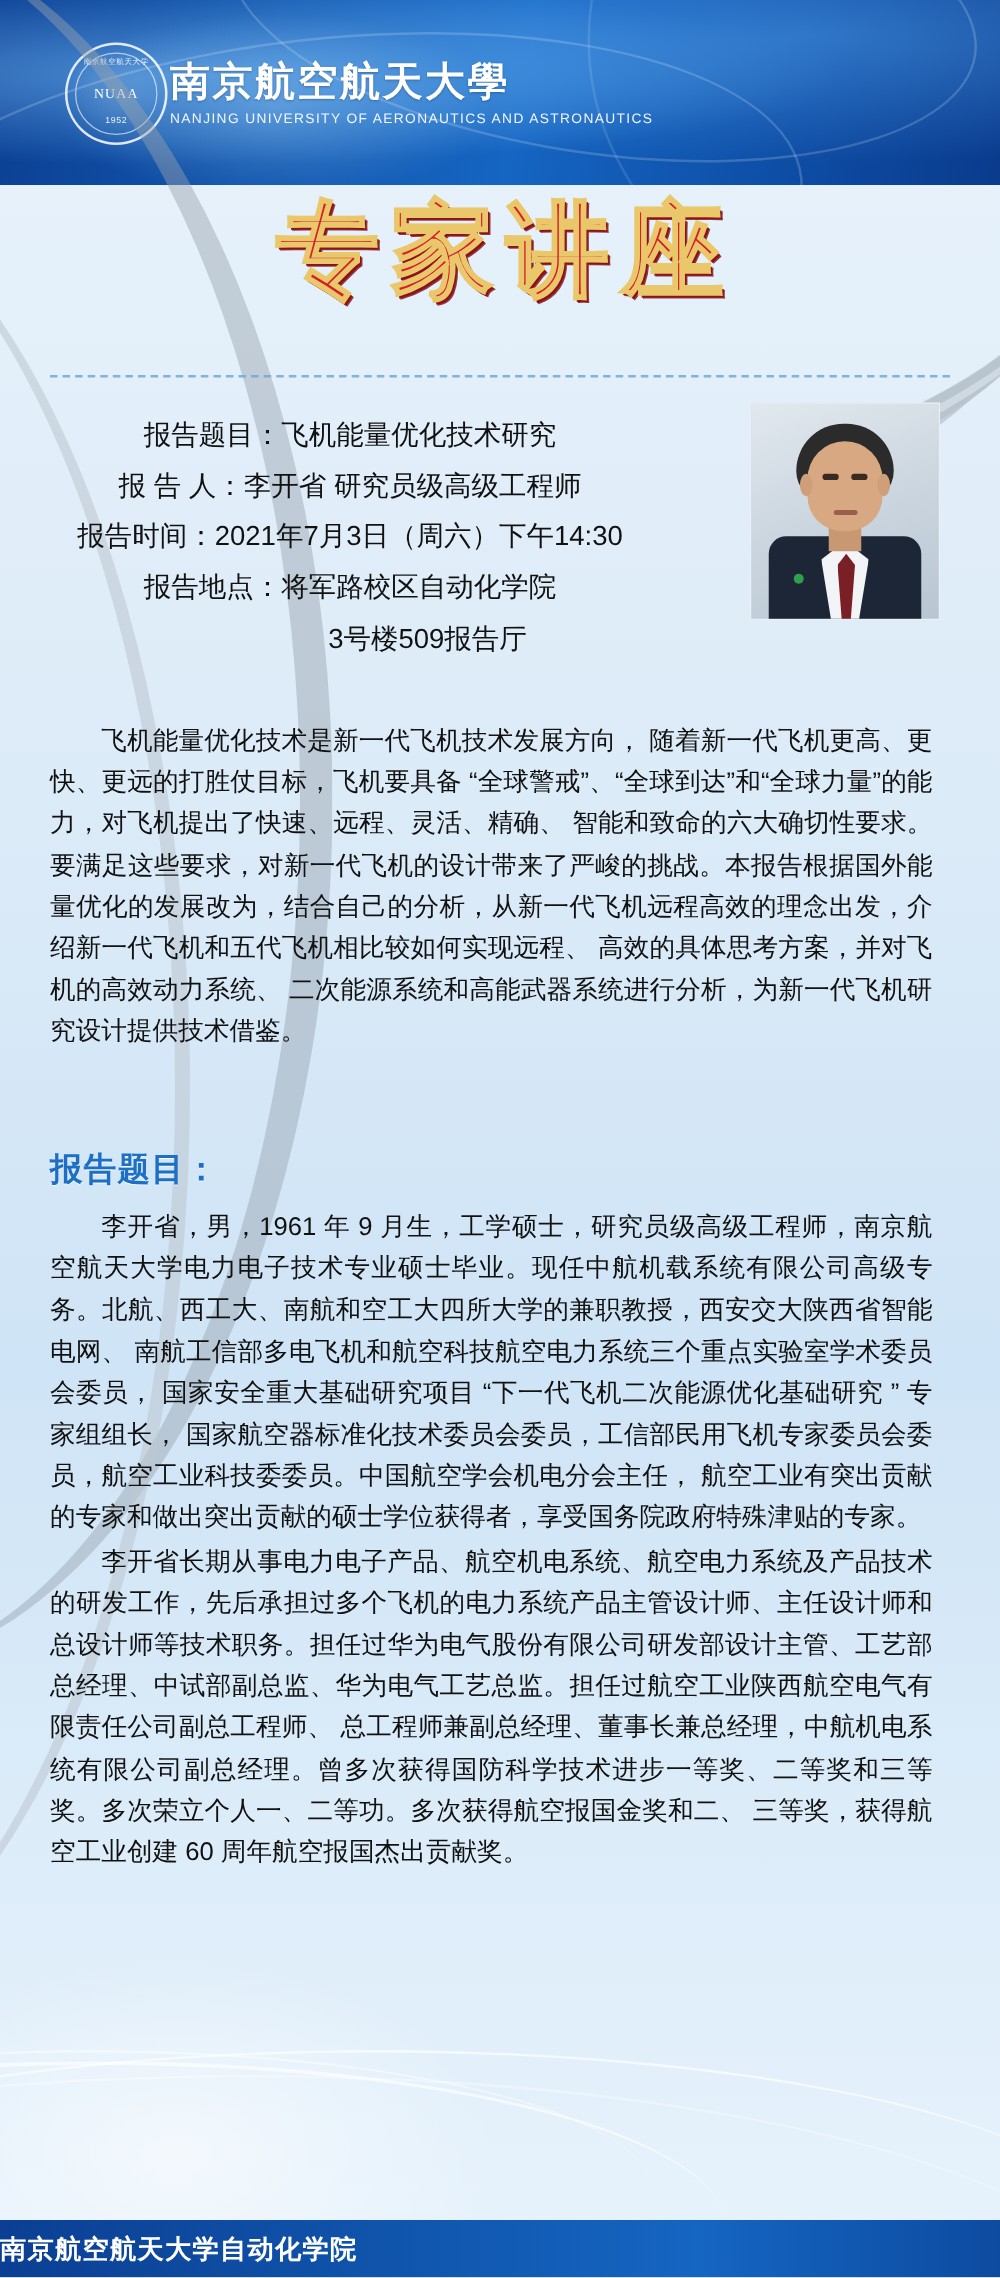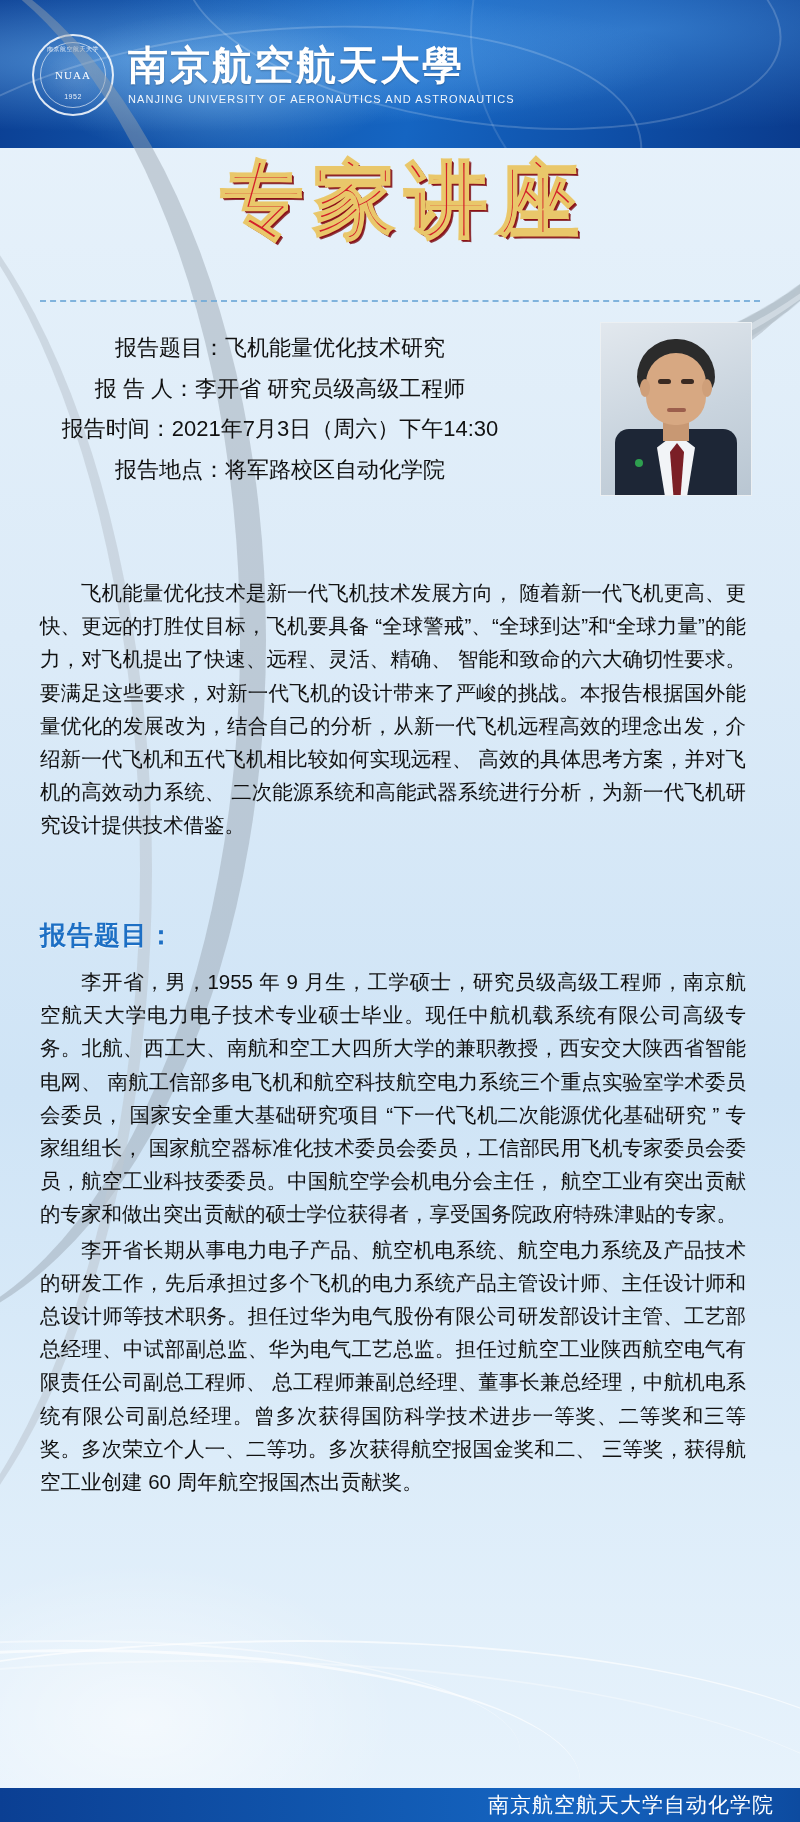--- a/index.html
+++ b/index.html
@@ -41,24 +41,24 @@
   .banner .s1 { width: 760px; height: 300px; left: -120px; top: 30px; transform: rotate(-6deg); }
   .banner .s2 { width: 600px; height: 240px; left: 180px; top: -120px; transform: rotate(8deg); }
   .banner .s3 { width: 420px; height: 420px; left: 470px; top: -180px; border-color: rgba(255,255,255,.12);}
   .banner .glow {
     position: absolute; left: 40px; top: 10px; width: 360px; height: 150px;
     background: radial-gradient(ellipse at center, rgba(160,215,255,.35), rgba(160,215,255,0) 70%);
   }
 
   .logo-wrap {
     position: absolute;
-    left: 32px; top: 34px;
+    left: 52px; top: 34px;
     display: flex;
     align-items: center;
-    gap: 14px;
+    gap: 2px;
   }
   .seal {
     width: 78px; height: 78px;
     border-radius: 50%;
     border: 2px solid rgba(255,255,255,.85);
     position: relative;
     background: radial-gradient(circle at 50% 50%, rgba(255,255,255,.10), rgba(255,255,255,0) 70%);
     flex: 0 0 auto;
   }
   .seal::before {
@@ -86,21 +86,21 @@
   .seal .seal-top {
     position: absolute; left: 0; right: 0; top: 9px;
     text-align: center;
     color: rgba(255,255,255,.85);
     font-size: 6px;
     letter-spacing: .5px;
   }
   .uni-names { display: flex; flex-direction: column; justify-content: center; }
   .uni-cn {
     color: #ffffff;
-    font-size: 40px;
+    font-size: 32px;
     font-weight: bold;
     letter-spacing: 2px;
     font-family: "Liberation Serif", serif;
     line-height: 1.05;
     text-shadow: 0 1px 2px rgba(0,0,0,.25);
   }
   .uni-en {
     color: rgba(255,255,255,.92);
     font-size: 11px;
     letter-spacing: 1.1px;
@@ -282,25 +282,25 @@
   .w2 { width: 1000px; height: 260px; left: -420px; bottom: -90px; border-top-width: 3px; }
   .w3 { width: 900px; height: 220px; left: -380px; bottom: -40px; border-top-color: rgba(255,255,255,.45);}
   .w4 { width: 1400px; height: 380px; left: -500px; bottom: -220px; border-top-color: rgba(255,255,255,.35);}
   .footer-glow {
     position: absolute; left: -120px; bottom: -60px; width: 520px; height: 320px;
     background: radial-gradient(ellipse at center, rgba(255,255,255,.55), rgba(255,255,255,0) 70%);
   }
   .footer-bar {
     position: absolute;
     left: 0; bottom: 0;
-    width: 800px; height: 34px;
+    width: 800px; height: 46px;
     background: linear-gradient(90deg, #0b3f93 0%, #1158b0 45%, #1565c2 70%, #0d4ba0 100%);
     display: flex;
     align-items: center;
-    justify-content: flex-end;
+    font-weight: bold;
   }
   .footer-text {
     color: #ffffff;
     font-size: 21px;
     letter-spacing: 1px;
     padding-right: 26px;
   }
 </style>
 </head>
 <body>
@@ -344,20 +344,23 @@
       <span class="lbl">报告题目：</span><span>飞机能量优化技术研究</span>
     </div>
     <div class="info-row">
       <span class="lbl">报 告 人：</span><span>李开省 研究员级高级工程师</span>
     </div>
     <div class="info-row">
       <span class="lbl">报告时间：</span><span>2021年7月3日（周六）下午14:30</span>
     </div>
     <div class="info-row">
       <span class="lbl">报告地点：</span><span>将军路校区自动化学院</span>
+    </div>
+    <div class="info-row indent">
+      <span>3号楼509报告厅</span>
     </div>
   </div>
 
   <div class="portrait">
     <div class="bg"></div>
     <div class="suit"></div>
     <div class="shirt"></div>
     <div class="tie"></div>
     <div class="neck"></div>
     <div class="hair"></div>
@@ -369,21 +372,21 @@
     <div class="mouth"></div>
     <div class="pin"></div>
   </div>
 
   <div class="section" id="content-section">
     <p class="para">飞机能量优化技术是新一代飞机技术发展方向， 随着新一代飞机更高、更快、更远的打胜仗目标，飞机要具备 “全球警戒”、“全球到达”和“全球力量”的能力，对飞机提出了快速、远程、灵活、精确、 智能和致命的六大确切性要求。要满足这些要求，对新一代飞机的设计带来了严峻的挑战。本报告根据国外能量优化的发展改为，结合自己的分析，从新一代飞机远程高效的理念出发，介绍新一代飞机和五代飞机相比较如何实现远程、 高效的具体思考方案，并对飞机的高效动力系统、 二次能源系统和高能武器系统进行分析，为新一代飞机研究设计提供技术借鉴。</p>
   </div>
 
   <div class="section" id="bio-section">
     <div class="section-title">报告题目：</div>
-    <p class="para">李开省，男，1955 年 9 月生，工学硕士，研究员级高级工程师，南京航空航天大学电力电子技术专业硕士毕业。现任中航机载系统有限公司高级专务。北航、西工大、南航和空工大四所大学的兼职教授，西安交大陕西省智能电网、 南航工信部多电飞机和航空科技航空电力系统三个重点实验室学术委员会委员， 国家安全重大基础研究项目 “下一代飞机二次能源优化基础研究 ” 专家组组长， 国家航空器标准化技术委员会委员，工信部民用飞机专家委员会委员，航空工业科技委委员。中国航空学会机电分会主任， 航空工业有突出贡献的专家和做出突出贡献的硕士学位获得者，享受国务院政府特殊津贴的专家。</p>
+    <p class="para">李开省，男，1961 年 9 月生，工学硕士，研究员级高级工程师，南京航空航天大学电力电子技术专业硕士毕业。现任中航机载系统有限公司高级专务。北航、西工大、南航和空工大四所大学的兼职教授，西安交大陕西省智能电网、 南航工信部多电飞机和航空科技航空电力系统三个重点实验室学术委员会委员， 国家安全重大基础研究项目 “下一代飞机二次能源优化基础研究 ” 专家组组长， 国家航空器标准化技术委员会委员，工信部民用飞机专家委员会委员，航空工业科技委委员。中国航空学会机电分会主任， 航空工业有突出贡献的专家和做出突出贡献的硕士学位获得者，享受国务院政府特殊津贴的专家。</p>
     <p class="para">李开省长期从事电力电子产品、航空机电系统、航空电力系统及产品技术的研发工作，先后承担过多个飞机的电力系统产品主管设计师、主任设计师和总设计师等技术职务。担任过华为电气股份有限公司研发部设计主管、工艺部总经理、中试部副总监、华为电气工艺总监。担任过航空工业陕西航空电气有限责任公司副总工程师、 总工程师兼副总经理、董事长兼总经理，中航机电系统有限公司副总经理。曾多次获得国防科学技术进步一等奖、二等奖和三等奖。多次荣立个人一、二等功。多次获得航空报国金奖和二、 三等奖，获得航空工业创建 60 周年航空报国杰出贡献奖。</p>
   </div>
 
   <div class="footer-band">
     <div class="footer-glow"></div>
     <div class="wave w1"></div>
     <div class="wave w2"></div>
     <div class="wave w3"></div>
     <div class="wave w4"></div>
   </div>

